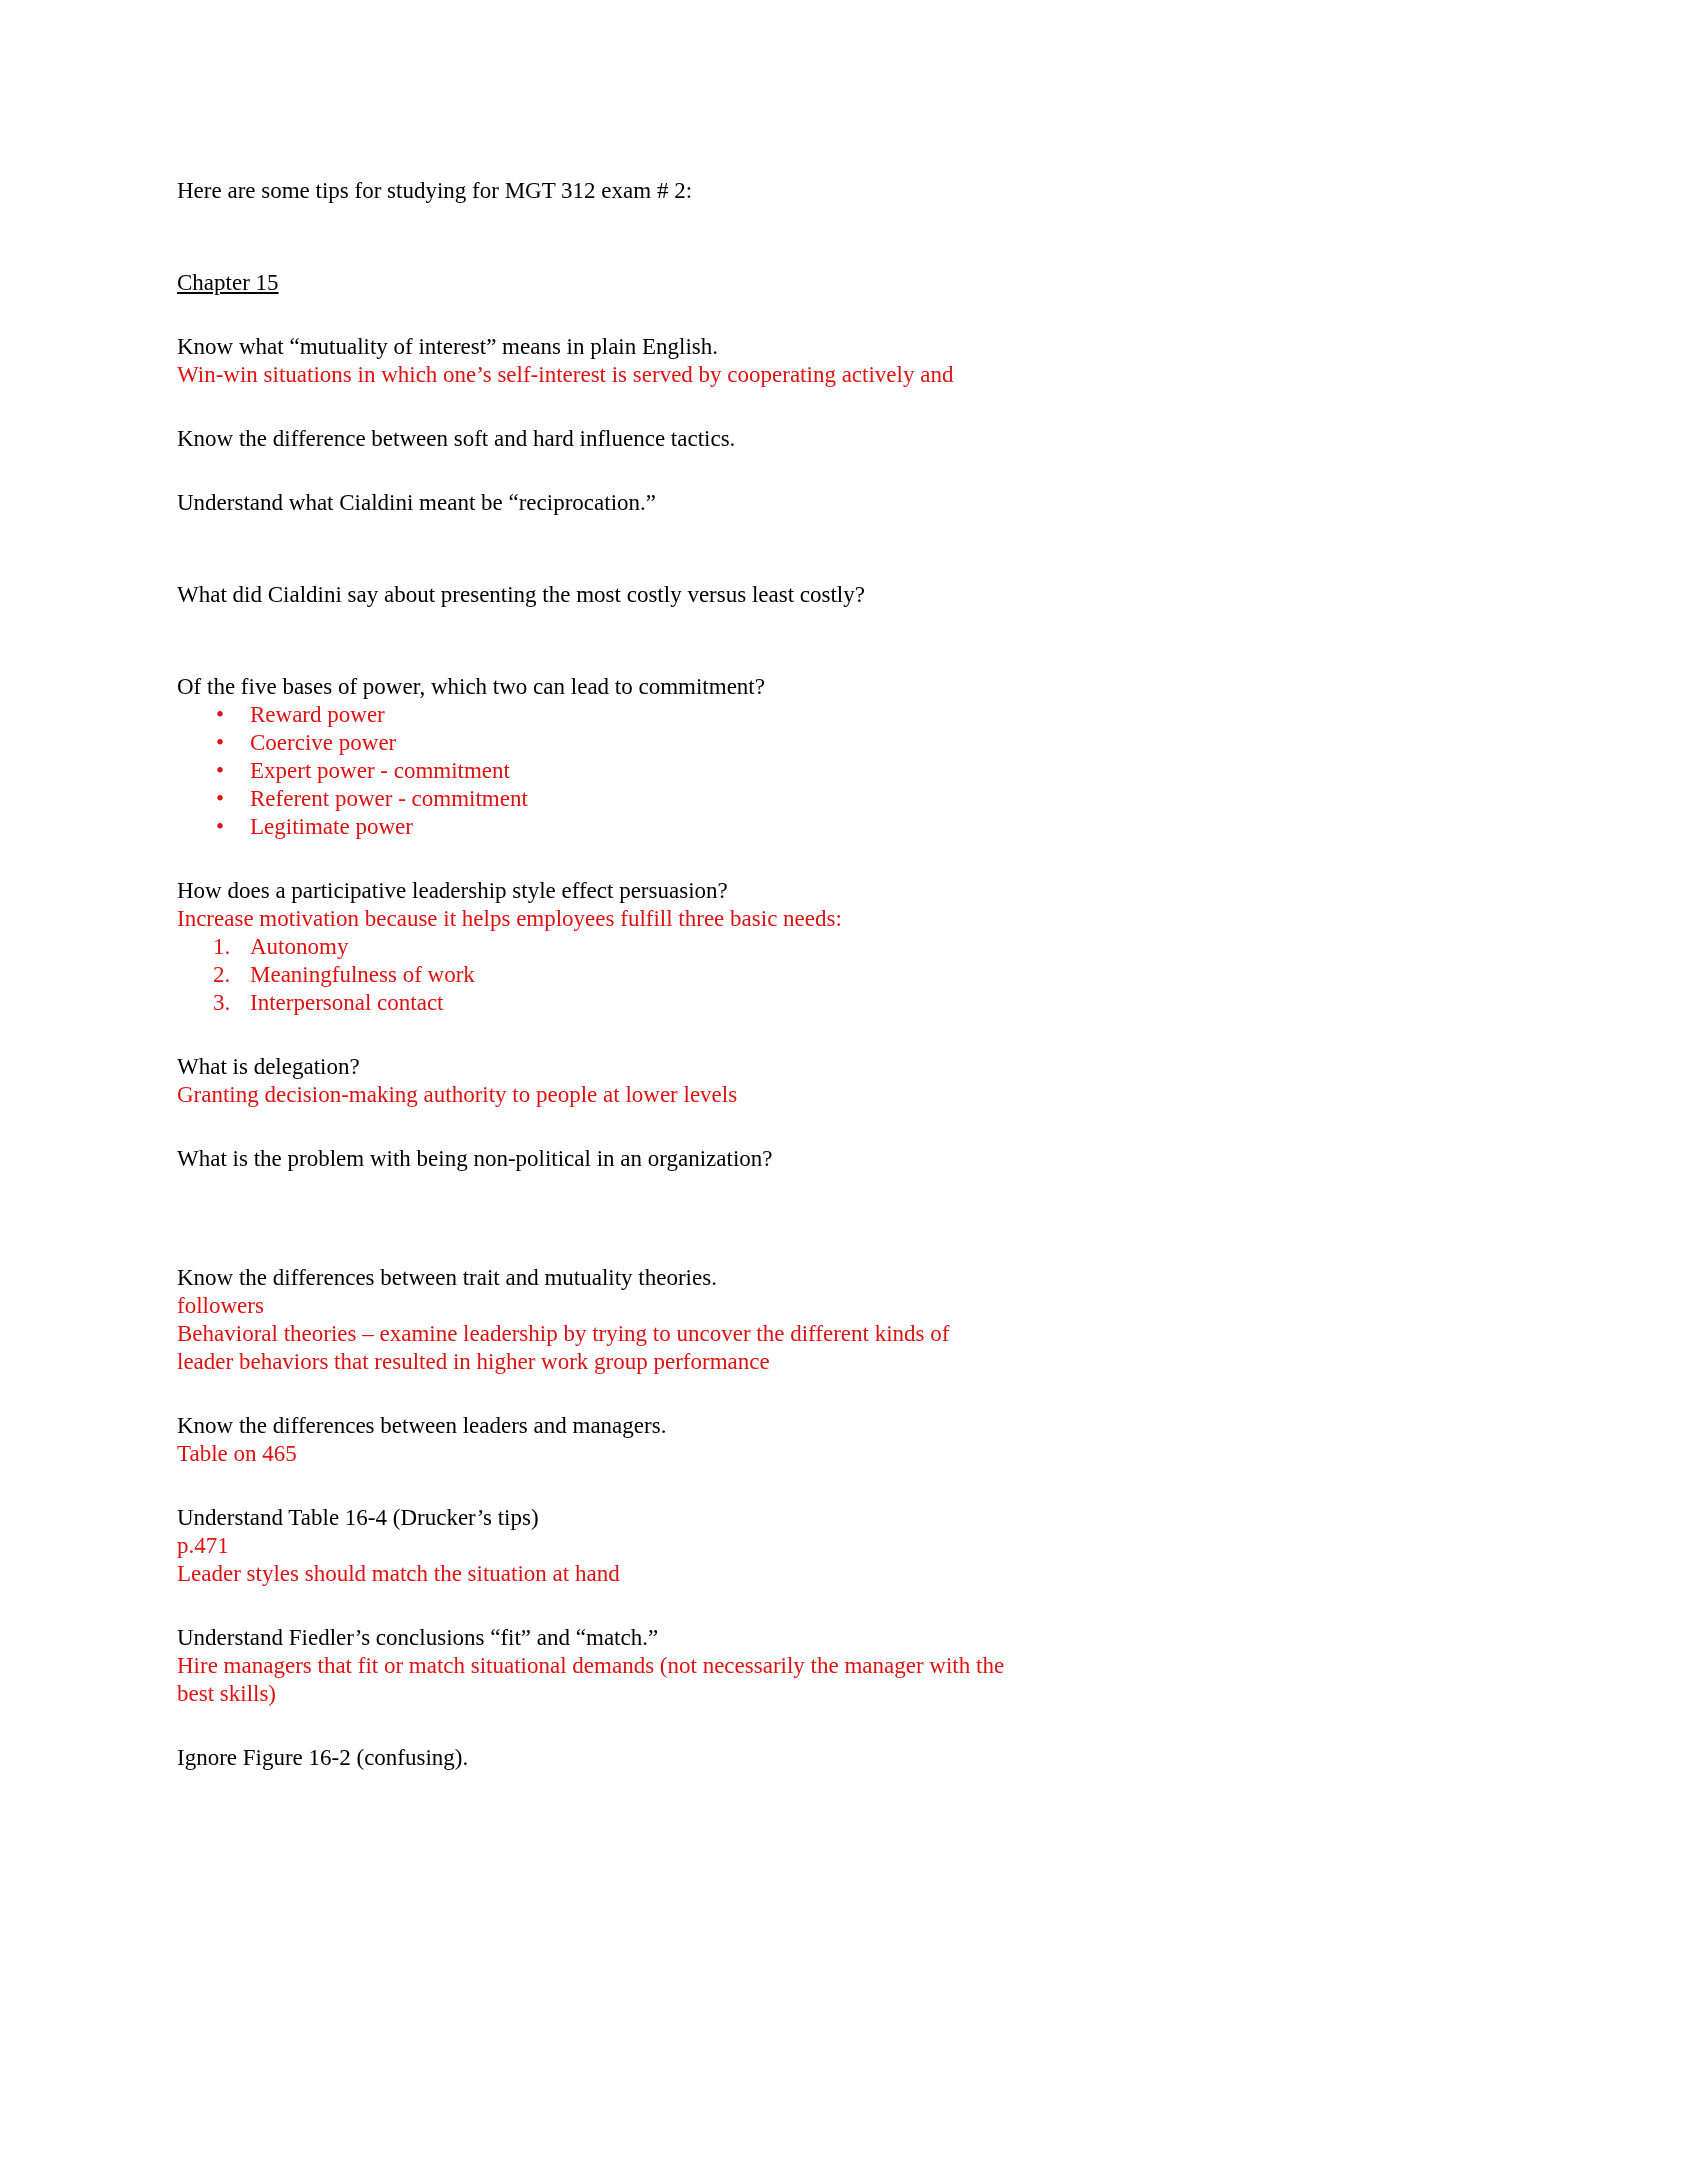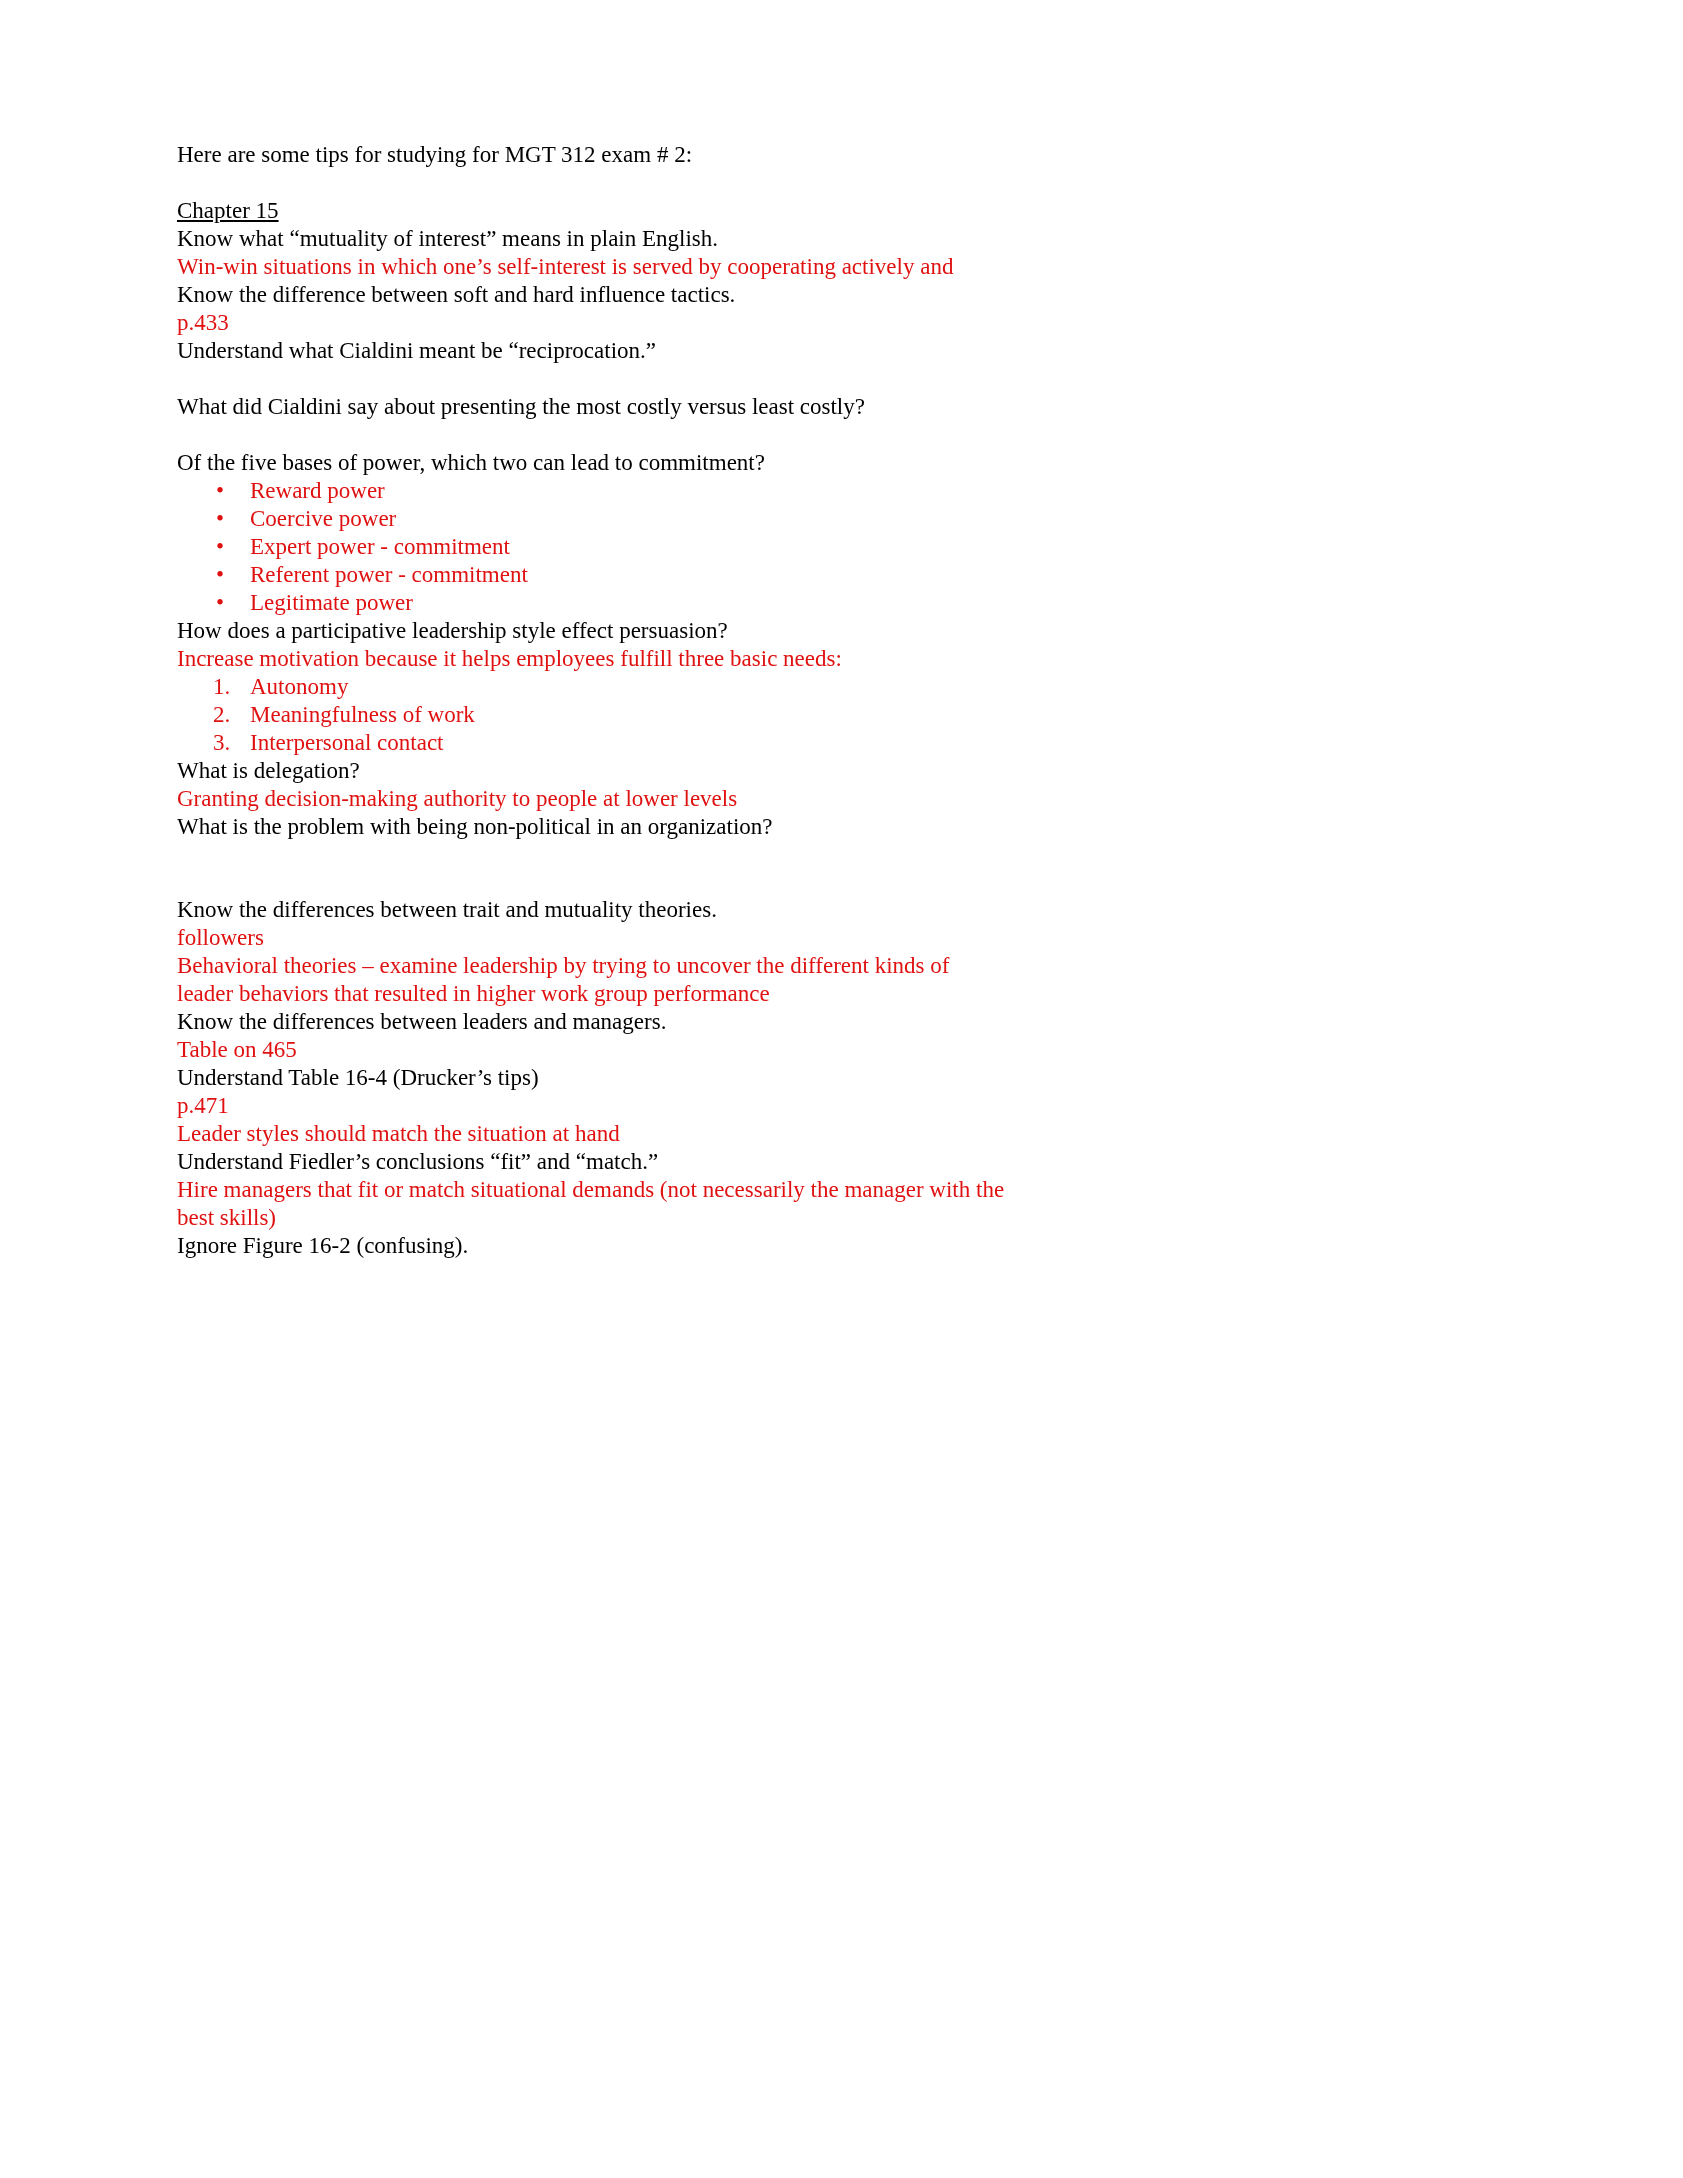--- a/index.html
+++ b/index.html
@@ -19,21 +19,21 @@
     top: 141px;
     left: 177px;
     width: 1327px;
   }
   .line {
     line-height: 28px;
     min-height: 28px;
     white-space: pre-wrap;
   }
   .line.red { color: var(--accent, #e01111); }
-  .line.black { color: var(--ink, #000000); }
+  .line.black { color: var(--ink, #000000); margin-top: 36px; }
   .line.underline .txt { text-decoration: underline; }
   .blank { height: 28px; }
   .bullet-row, .num-row {
     display: flex;
     line-height: 28px;
     min-height: 28px;
     color: var(--accent, #e01111);
   }
   .bullet-marker {
     display: inline-block;
@@ -53,21 +53,20 @@
 <body>
 
 <div class="page">
   <div class="doc">
       <div class="line black"><span class="txt">Here are some tips for studying for MGT 312 exam # 2:</span></div>
       <div class="blank" style="height: 28px;"></div>
       <div class="line black underline"><span class="txt">Chapter 15</span></div>
       <div class="line black"><span class="txt">Know what “mutuality of interest” means in plain English.</span></div>
       <div class="line red"><span class="txt">Win-win situations in which one’s self-interest is served by cooperating actively and</span></div>
       <div class="line black"><span class="txt">Know the difference between soft and hard influence tactics.</span></div>
-      <div class="line red"><span class="txt">p.433</span></div>
       <div class="line black"><span class="txt">Understand what Cialdini meant be “reciprocation.”</span></div>
       <div class="blank" style="height: 28px;"></div>
       <div class="line black"><span class="txt">What did Cialdini say about presenting the most costly versus least costly?</span></div>
       <div class="blank" style="height: 28px;"></div>
       <div class="line black"><span class="txt">Of the five bases of power, which two can lead to commitment?</span></div>
       <div class="bullet-row">
         <span class="bullet-marker">•</span>
         <span class="txt">Reward power</span>
       </div>
       <div class="bullet-row">

